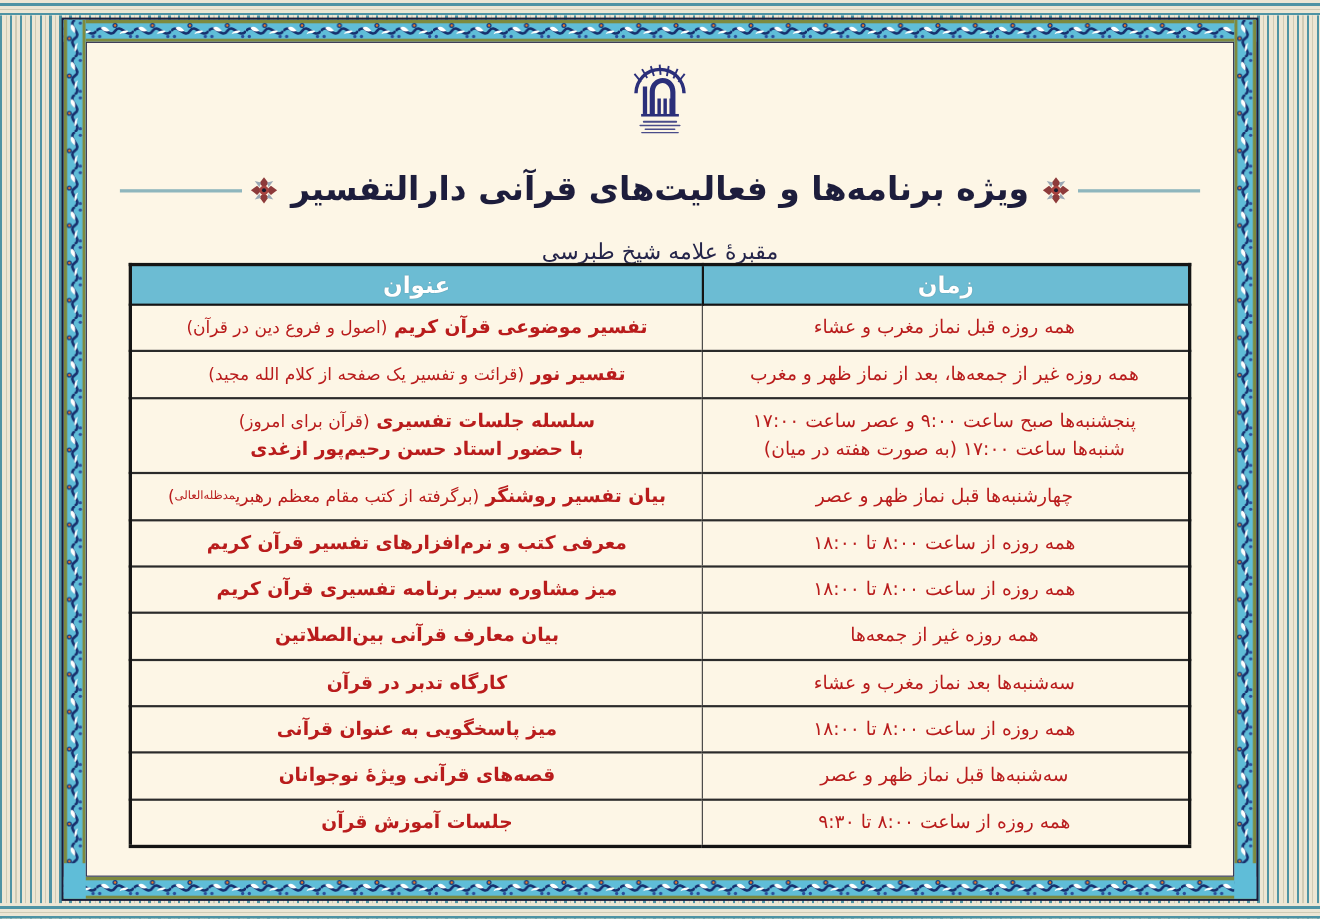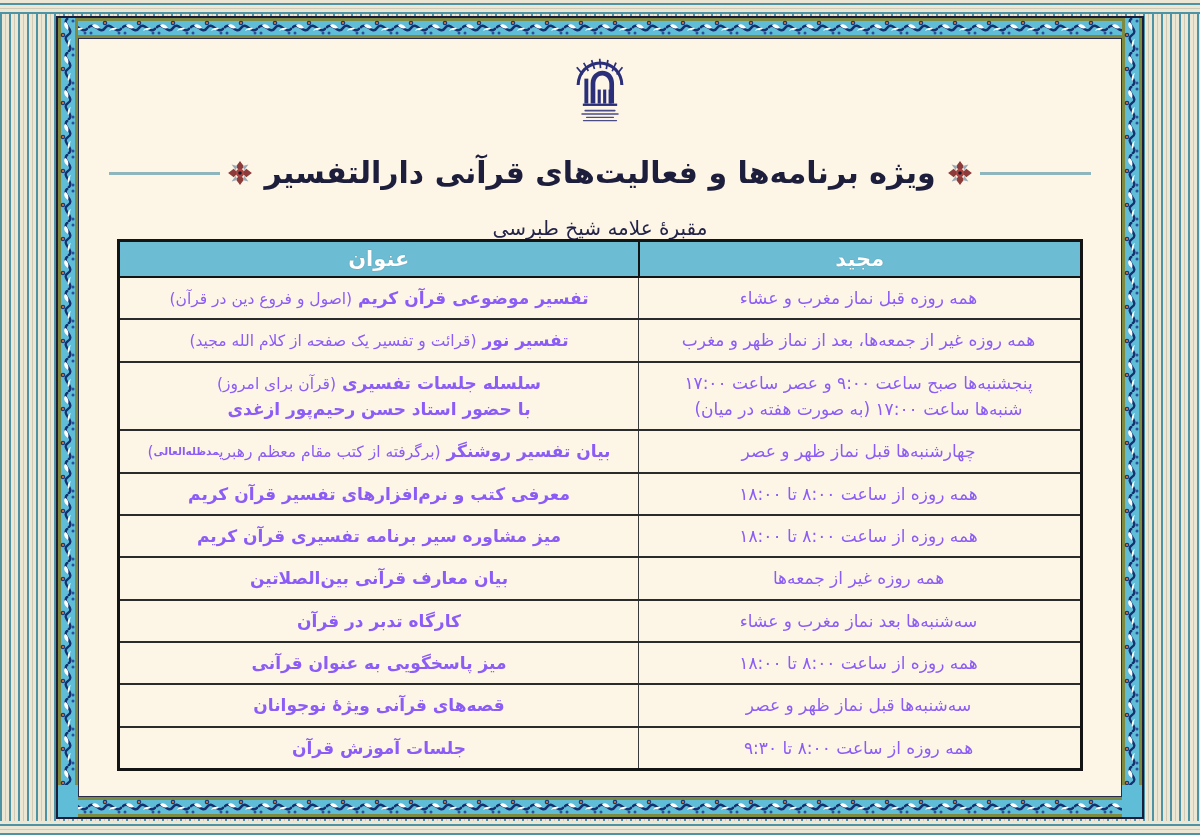--- a/index.html
+++ b/index.html
@@ -185,42 +185,42 @@
     padding: 5px 8px;
     border: 2px solid #141414;
     text-shadow: 0 0 1px rgba(0,0,0,0.35);
   }
   table.schedule td {
     border: 1px solid #3a3a3a;
     border-bottom: 2px solid #2b2b2b;
     padding: 7px 14px;
     text-align: center;
     vertical-align: middle;
-    color: #8b5cf6;
+    color: #b91c1c;
     font-family: "DejaVu Sans", sans-serif;
     font-size: 17px;
     line-height: 1.55;
     background: #fdf6e6;
   }
   table.schedule td.time-cell {
     font-weight: normal;
     text-align: center;
     direction: rtl;
     padding-left: 12px;
   }
   table.schedule td.title-cell {
     font-weight: bold;
     text-align: center;
   }
   table.schedule td .light {
     font-weight: normal;
     font-size: 15.5px;
   }
   table.schedule td .tiny {
-    font-weight: bold;
+    font-weight: normal;
     font-size: 10.5px;
     vertical-align: 2px;
     margin-top: 44px;
   }
   table.schedule td .line2 {
     display: block;
   }
   table.schedule tr:last-child td {
     border-bottom: 3px solid #141414;
   }
@@ -359,21 +359,21 @@
       <div class="subtitle">مقبرهٔ علامه شیخ طبرسی</div>
 
       <div class="table-wrap">
         <table class="schedule">
           <colgroup>
             <col class="col-time">
             <col class="col-title">
           </colgroup>
           <thead>
             <tr>
-              <th>مجید</th>
+              <th>زمان</th>
               <th>عنوان</th>
             </tr>
           </thead>
           <tbody>
               <tr>
                 <td class="time-cell"><span>همه روزه قبل نماز مغرب و عشاء</span></td>
                 <td class="title-cell"><span><span>تفسیر موضوعی قرآن کریم</span> <span class="light">(اصول و فروع دین در قرآن)</span></span></td>
               </tr>
               <tr>
                 <td class="time-cell"><span>همه روزه غیر از جمعه‌ها، بعد از نماز ظهر و مغرب</span></td>

